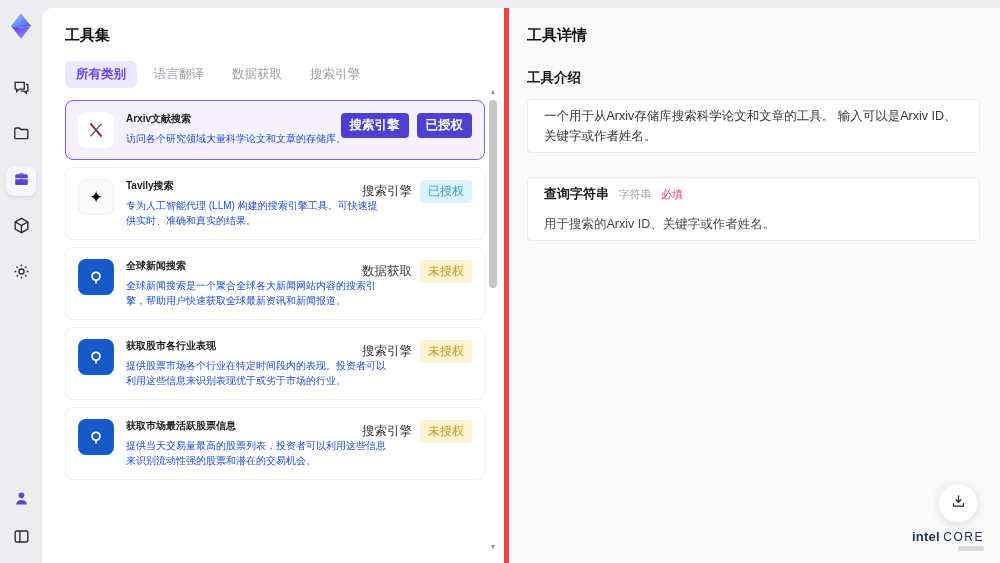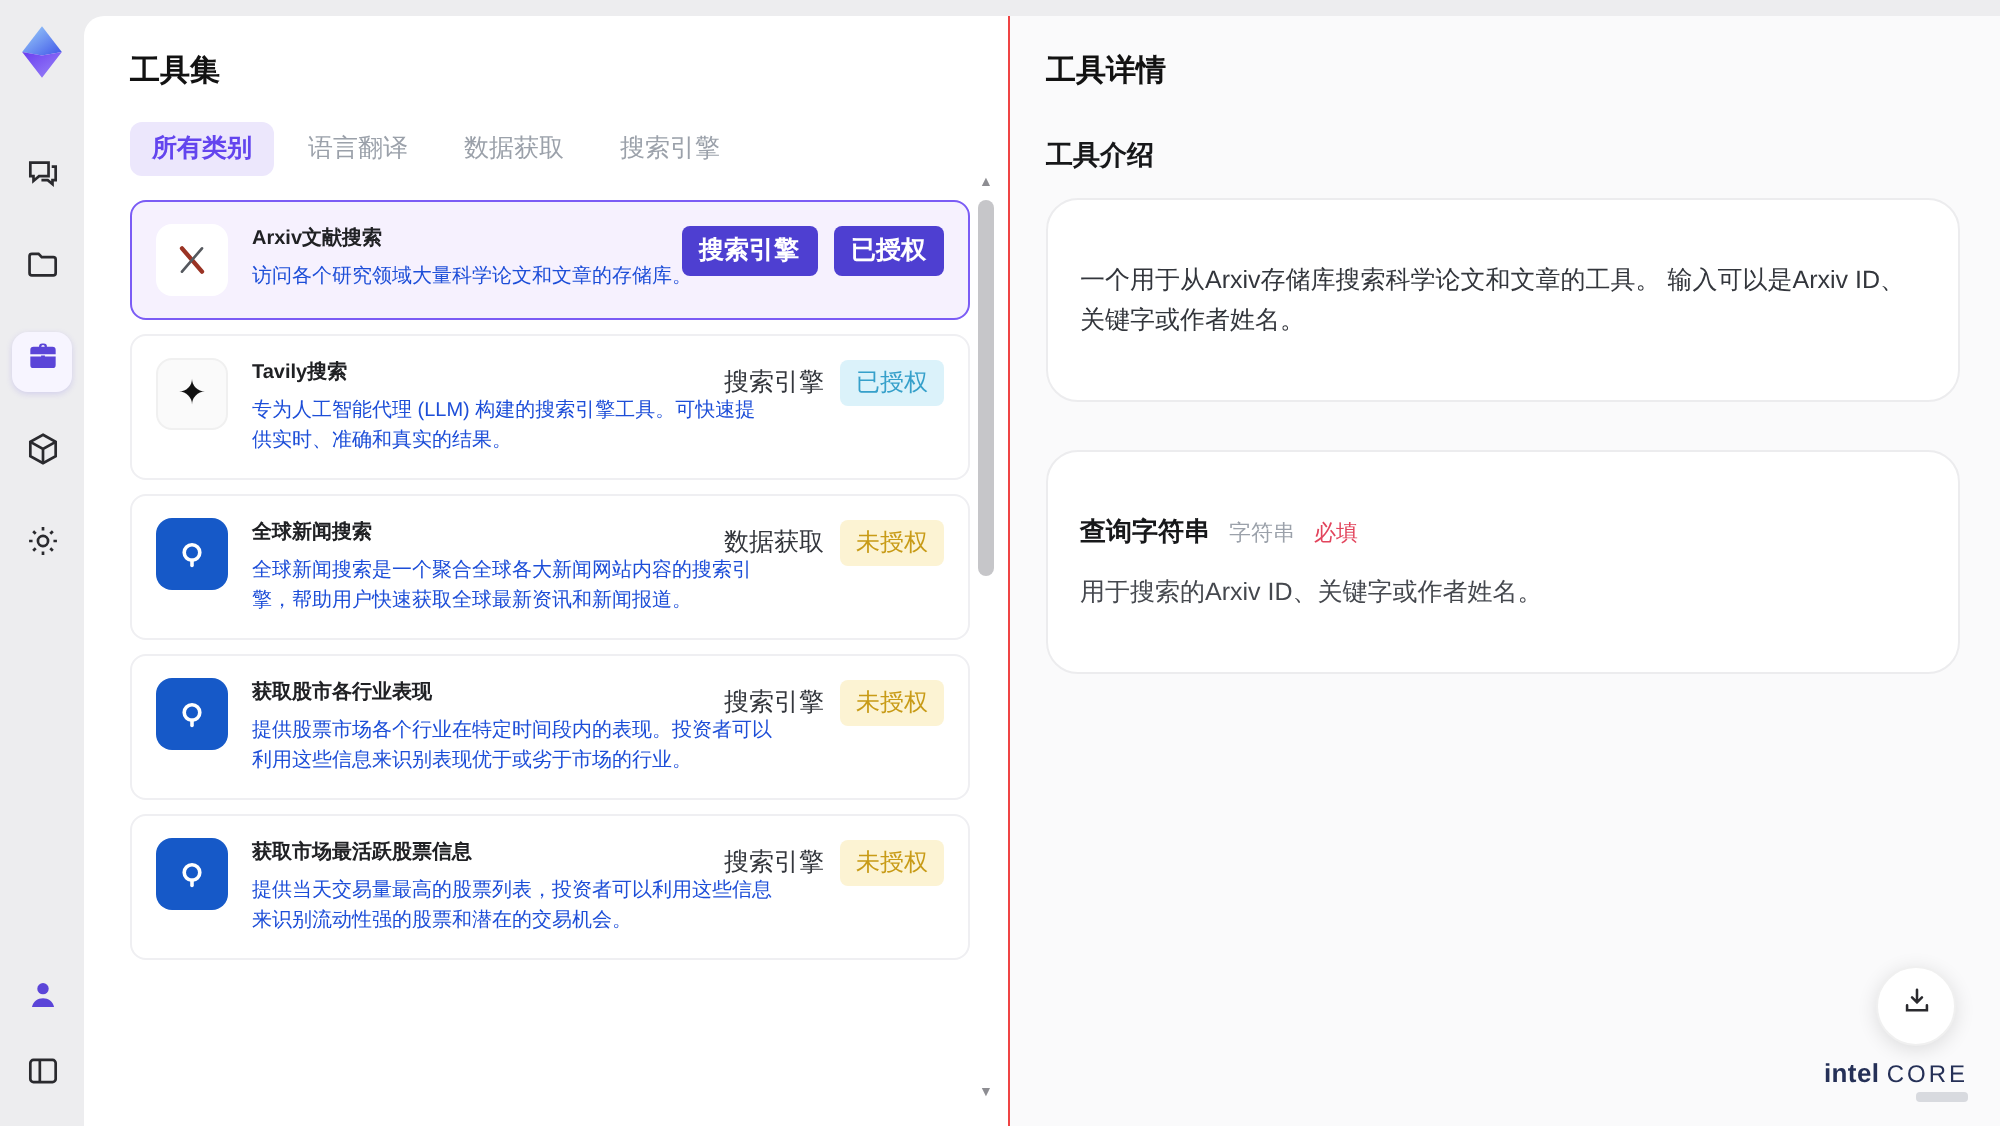--- a/index.html
+++ b/index.html
@@ -46,24 +46,24 @@
   .card.selected .auth-badge { background:#4e3fd1; color:#ffffff; font-size:12.5px; padding:4px 9px; border-radius:4px; font-weight:bold; }
 
   
   .vscroll { position:absolute; top:80px; right:6px; bottom:12px; width:10px; }
   .vscroll .arrow { position:absolute; left:0; width:10px; height:8px; color:#8d8d92; font-size:7px; line-height:8px; text-align:center; }
   .vscroll .arrow.up { top:0; }
   .vscroll .arrow.down { bottom:0; }
   .vscroll .thumb { position:absolute; top:12px; left:1px; width:8px; height:188px; border-radius:4px; background:#c6c6c9; cursor:pointer; }
 
   
-  .detail-pane { flex:1; background:#fafafb; border-left:1px solid #ef4444; padding:18px 20px 0 18px; position:relative; }
+  .detail-pane { flex:1; background:#fafafb; border-left:5px solid #ef4444; padding:18px 20px 0 18px; position:relative; }
   .detail-title { font-size:15px; font-weight:bold; color:#121212; margin-bottom:24px; }
   .section-h { font-size:13.5px; font-weight:bold; color:#17181a; margin-bottom:12px; }
-  .box { background:#ffffff; border:1px solid #ececee; border-radius:16px; padding:30px 16px; font-size:12.5px; color:#33363c; line-height:1.6; margin-bottom:24px; }
+  .box { background:#ffffff; border:1px solid #ececee; border-radius:4px; padding:6px 16px; font-size:12.5px; color:#33363c; line-height:1.6; margin-bottom:24px; }
   .param-line { margin-bottom:9px; }
   .param-name { font-size:13px; font-weight:bold; color:#17181a; }
   .param-type { font-size:11px; color:#9ba1aa; margin-left:6px; }
   .param-req { font-size:11px; color:#e2445c; margin-left:6px; }
   .param-desc { font-size:12.5px; color:#45484e; }
 
   
   .fab { position:absolute; right:22px; bottom:40px; width:40px; height:40px; border-radius:50%; background:#fff; border:1px solid #f0f0f0; box-shadow:0 2px 10px rgba(0,0,0,.12); display:flex; align-items:center; justify-content:center; cursor:pointer; color:#2a2a2e; }
   .fab svg { width:17px; height:17px; }
   .brand { position:absolute; right:16px; bottom:12px; color:#253057; font-size:13px; line-height:1.1; text-align:right; }

